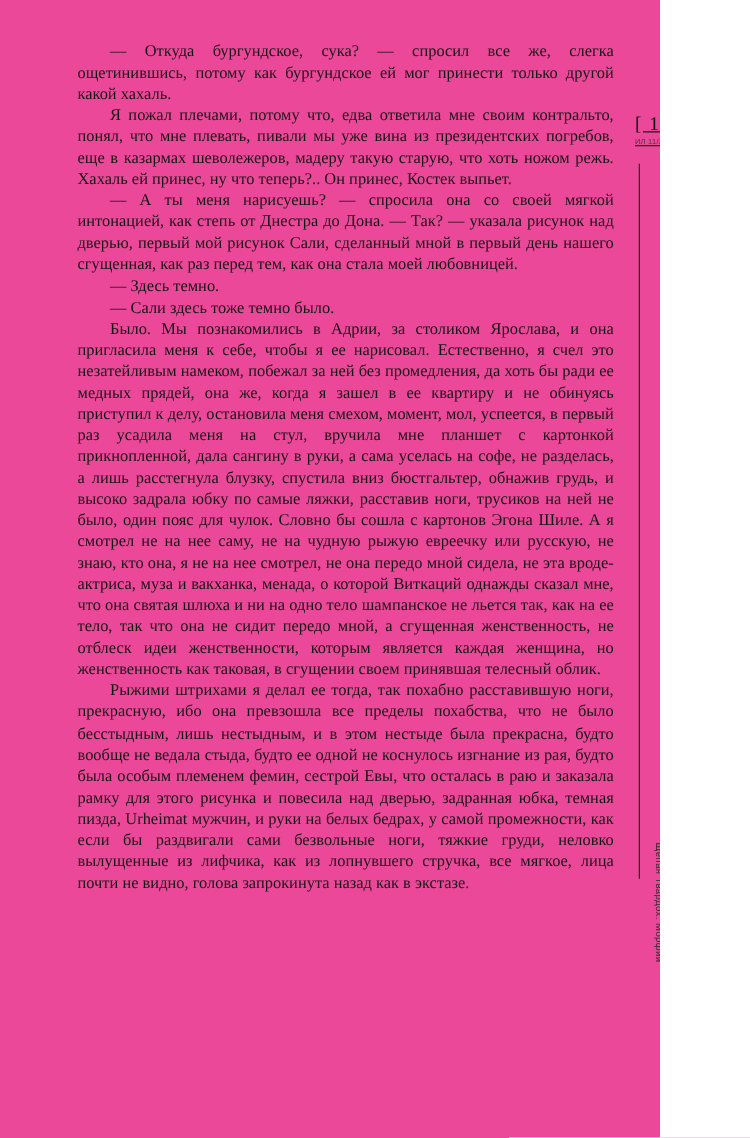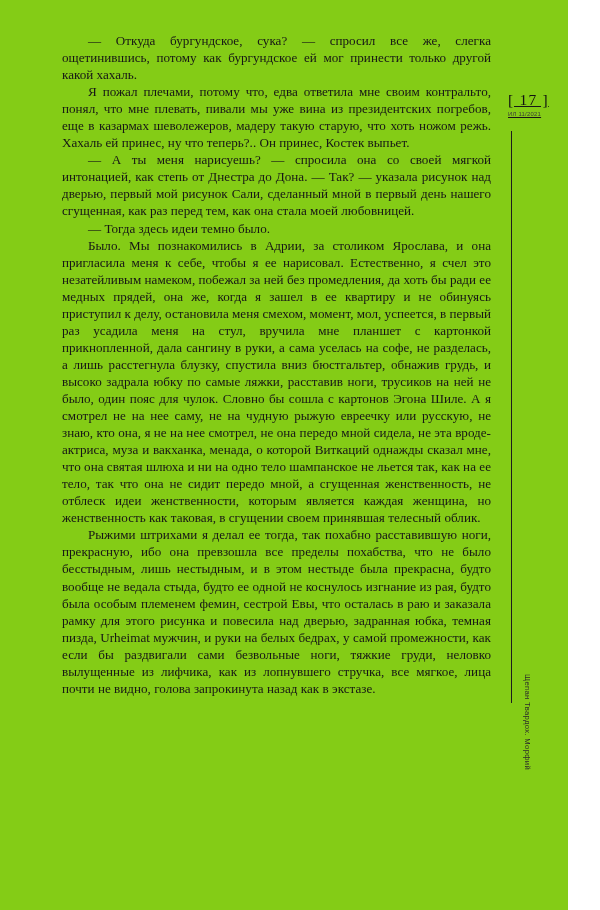--- a/index.html
+++ b/index.html
@@ -2,23 +2,23 @@
 <html lang="ru"><head>
 <meta charset="utf-8">
 <style>
   html, body {
     margin: 0;
     padding: 0;
     background: #ffffff;
   }
   .page {
     position: relative;
-    width: 568px;
+    width: 528px;
     height: 910px;
-    background: #84cc16;
+    background: #ec4899;
     overflow: hidden;
     font-family: "Liberation Serif", "DejaVu Serif", serif;
     color: #171717;
   }
 
   
   .text-column {
     position: absolute;
     left: 62px;
     top: 32px;
@@ -89,21 +89,22 @@
 </style>
 </head>
 <body>
 
 <div class="page">
 
   <div class="text-column">
     <p class="para">— Откуда бургундское, сука? — спросил все же, слегка ощетинившись, потому как бургундское ей мог принести только другой какой хахаль.</p>
     <p class="para">Я пожал плечами, потому что, едва ответила мне своим контральто, понял, что мне плевать, пивали мы уже вина из президентских погребов, еще в казармах шеволежеров, мадеру такую старую, что хоть ножом режь. Хахаль ей принес, ну что теперь?.. Он принес, Костек выпьет.</p>
     <p class="para">— А ты меня нарисуешь? — спросила она со своей мягкой интонацией, как степь от Днестра до Дона. — Так? — указала рисунок над дверью, первый мой рисунок Сали, сделанный мной в первый день нашего сгущенная, как раз перед тем, как она стала моей любовницей.</p>
-    <p class="para">— Тогда здесь идеи темно было.</p>
+    <p class="para">— Здесь темно.</p>
+    <p class="para">— Сали здесь тоже темно было.</p>
     <p class="para">Было. Мы познакомились в Адрии, за столиком Ярослава, и она пригласила меня к себе, чтобы я ее нарисовал. Естественно, я счел это незатейливым намеком, побежал за ней без промедления, да хоть бы ради ее медных прядей, она же, когда я зашел в ее квартиру и не обинуясь приступил к делу, остановила меня смехом, момент, мол, успеется, в первый раз усадила меня на стул, вручила мне планшет с картонкой прикнопленной, дала сангину в руки, а сама уселась на софе, не разделась, а лишь расстегнула блузку, спустила вниз бюстгальтер, обнажив грудь, и высоко задрала юбку по самые ляжки, расставив ноги, трусиков на ней не было, один пояс для чулок. Словно бы сошла с картонов Эгона Шиле. А я смотрел не на нее саму, не на чудную рыжую евреечку или русскую, не знаю, кто она, я не на нее смотрел, не она передо мной сидела, не эта вроде-актриса, муза и вакханка, менада, о которой Виткаций однажды сказал мне, что она святая шлюха и ни на одно тело шампанское не льется так, как на ее тело, так что она не сидит передо мной, а сгущенная женственность, не отблеск идеи женственности, которым является каждая женщина, но женственность как таковая, в сгущении своем принявшая телесный облик.</p>
     <p class="para">Рыжими штрихами я делал ее тогда, так похабно расставившую ноги, прекрасную, ибо она превзошла все пределы похабства, что не было бесстыдным, лишь нестыдным, и в этом нестыде была прекрасна, будто вообще не ведала стыда, будто ее одной не коснулось изгнание из рая, будто была особым племенем фемин, сестрой Евы, что осталась в раю и заказала рамку для этого рисунка и повесила над дверью, задранная юбка, темная пизда, Urheimat мужчин, и руки на белых бедрах, у самой промежности, как если бы раздвигали сами безвольные ноги, тяжкие груди, неловко вылущенные из лифчика, как из лопнувшего стручка, все мягкое, лица почти не видно, голова запрокинута назад как в экстазе.</p>
   </div>
 
   <div class="folio-block">
     <div class="folio">[ 17 ]</div>
     <div class="issue-line">ИЛ 11/2021</div>
   </div>
 
   <div class="vrule"></div>

